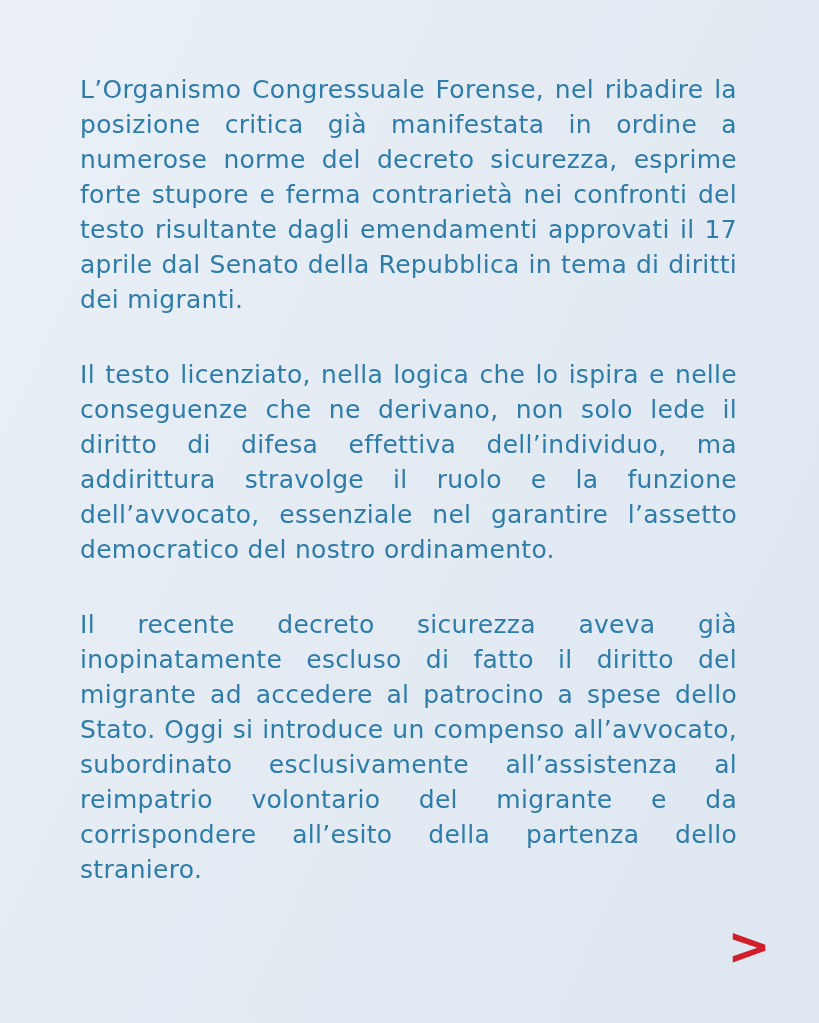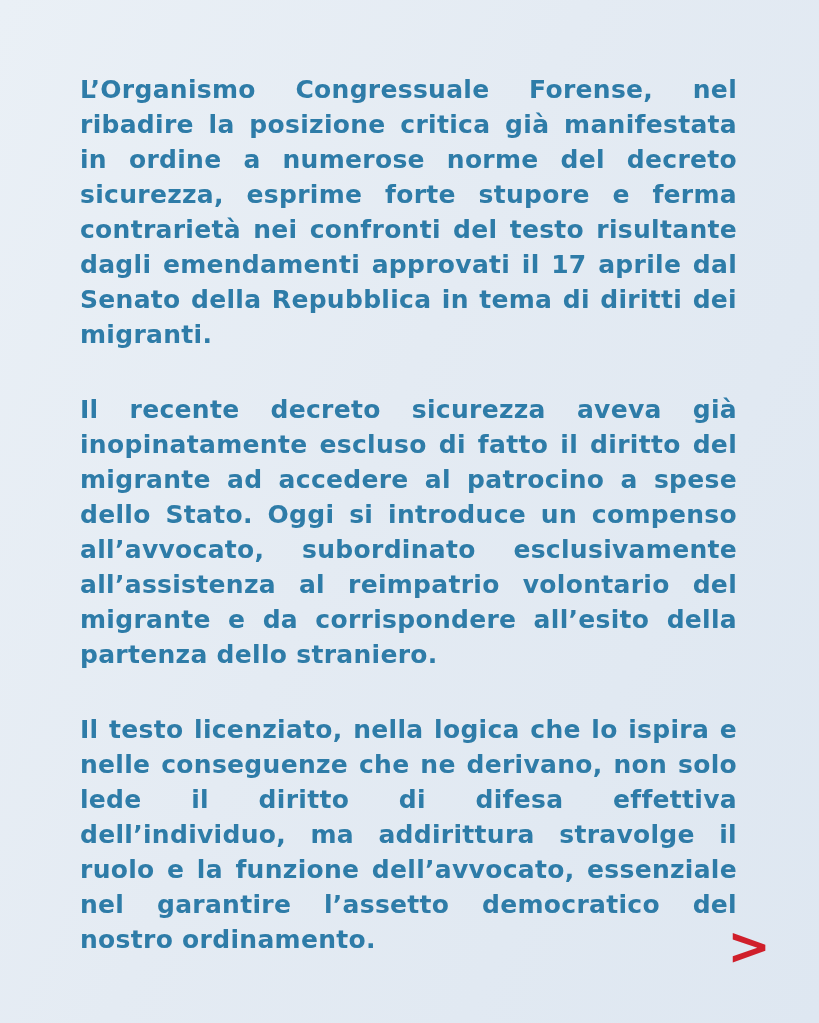--- a/index.html
+++ b/index.html
@@ -26,21 +26,20 @@
     right: 82px;
   }
   .text-block p {
     margin: 0 0 40px 0;
     font-size: 25px;
     line-height: 35px;
     letter-spacing: 0.3px;
     color: #2e7ca8;
     text-align: justify;
     text-align-last: left;
-    font-weight: bold;
     -moz-text-align-last: left;
   }
   .next-arrow {
     position: absolute;
     right: 48px;
     bottom: 48px;
     width: 44px;
     height: 58px;
     border: none;
     background: transparent;
@@ -53,19 +52,19 @@
     color: #d01f2b;
     text-align: center;
   }
 </style>
 </head>
 <body>
 
 <div class="slide">
   <div class="text-block">
     <p>L’Organismo Congressuale Forense, nel ribadire la posizione critica già manifestata in ordine a numerose norme del decreto sicurezza, esprime forte stupore e ferma contrarietà nei confronti del testo risultante dagli emendamenti approvati il 17 aprile dal Senato della Repubblica in tema di diritti dei migranti.</p>
+    <p>Il testo licenziato, nella logica che lo ispira e nelle conseguenze che ne derivano, non solo lede il diritto di difesa effettiva dell’individuo, ma addirittura stravolge il ruolo e la funzione dell’avvocato, essenziale nel garantire l’assetto democratico del nostro ordinamento.</p>
     <p>Il recente decreto sicurezza aveva già inopinatamente escluso di fatto il diritto del migrante ad accedere al patrocino a spese dello Stato. Oggi si introduce un compenso all’avvocato, subordinato esclusivamente all’assistenza al reimpatrio volontario del migrante e da corrispondere all’esito della partenza dello straniero.</p>
-    <p>Il testo licenziato, nella logica che lo ispira e nelle conseguenze che ne derivano, non solo lede il diritto di difesa effettiva dell’individuo, ma addirittura stravolge il ruolo e la funzione dell’avvocato, essenziale nel garantire l’assetto democratico del nostro ordinamento.</p>
   </div>
   <button class="next-arrow">
     <span>&gt;</span>
   </button>
 </div>
 
 </body></html>

